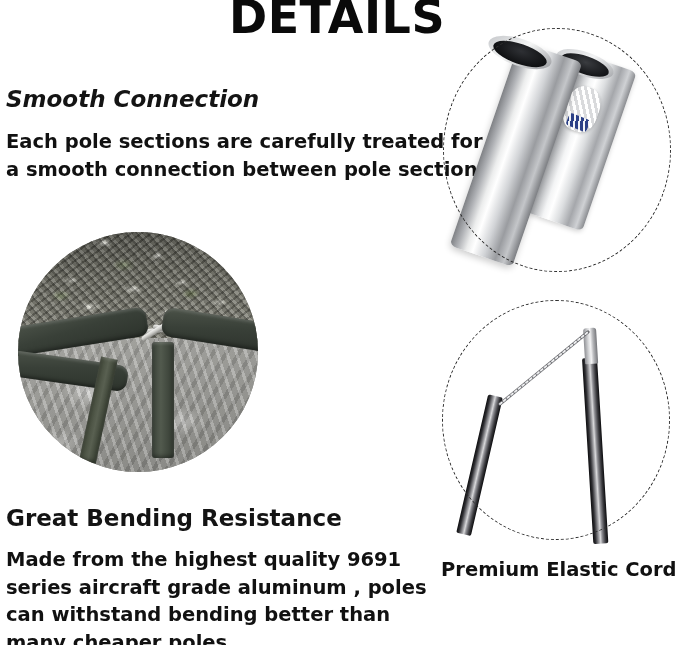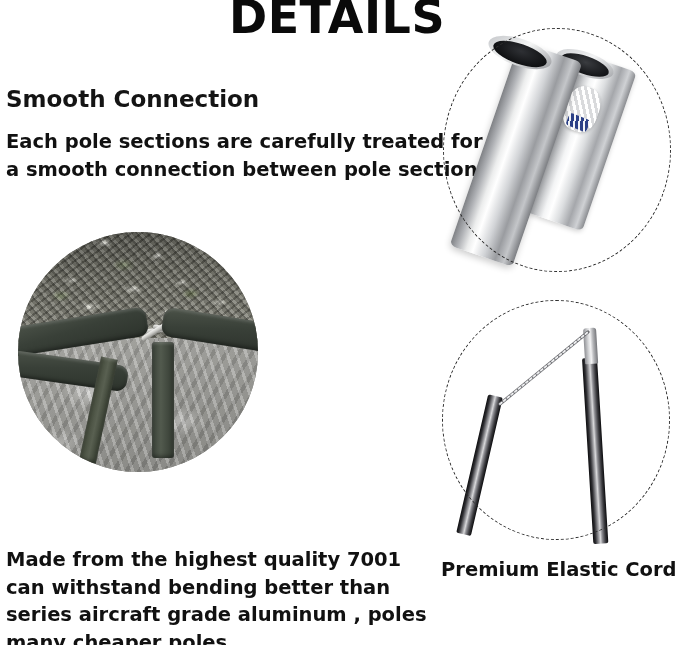--- a/index.html
+++ b/index.html
@@ -48,21 +48,21 @@
   }
   .section-body {
     position: absolute;
     font-size: 19.5px;
     font-weight: bold;
     color: #111111;
     line-height: 27.5px;
   }
   .section-body .ln { display: block; white-space: nowrap; }
 
-  #smooth-heading { left: 6px;  top: 86px; }
+  #smooth-heading { left: 6px;  top: 86px; font-style: italic; }
   #smooth-body    { left: 6px;  top: 128px; width: 440px; }
 
   #bending-heading { left: 6px; top: 505px; }
   #bending-body    { left: 6px; top: 546px; width: 420px; }
 
   .caption {
     position: absolute;
     font-size: 19.5px;
     font-weight: bold;
     color: #111111;
@@ -322,25 +322,26 @@
     <div class="tent-pole-metal" id="tent-pole-a"></div>
     <div class="tent-pole-metal" id="tent-pole-b"></div>
     <div class="tent-pole-metal" id="tent-pole-c"></div>
     <div class="tent-fabric" id="tent-arm-left"></div>
     <div class="tent-fabric" id="tent-arm-left2"></div>
     <div class="tent-fabric" id="tent-arm-right"></div>
     <div class="tent-fabric" id="tent-strap-diag"></div>
     <div class="tent-fabric" id="tent-hub-strap"></div>
   </div>
 
+  <div class="section-heading" id="bending-heading">Great Bending Resistance</div>
 
   <div class="section-body" id="bending-body">
-    <span class="ln">Made from the highest quality 7001</span>
+    <span class="ln">Made from the highest quality 9691</span>
+    <span class="ln">series aircraft grade aluminum , poles</span>
     <span class="ln">can withstand bending better than</span>
-    <span class="ln">series aircraft grade aluminum , poles</span>
     <span class="ln">many cheaper poles.</span>
   </div>
 
   <div id="tube-media">
     <div class="alum-tube" id="tube-back"></div>
     <div id="tube-back-rim"></div>
     <div id="tube-back-bore"></div>
     <div id="tube-cord"></div>
     <div id="tube-cord-blue"></div>
     <div class="alum-tube" id="tube-front"></div>

